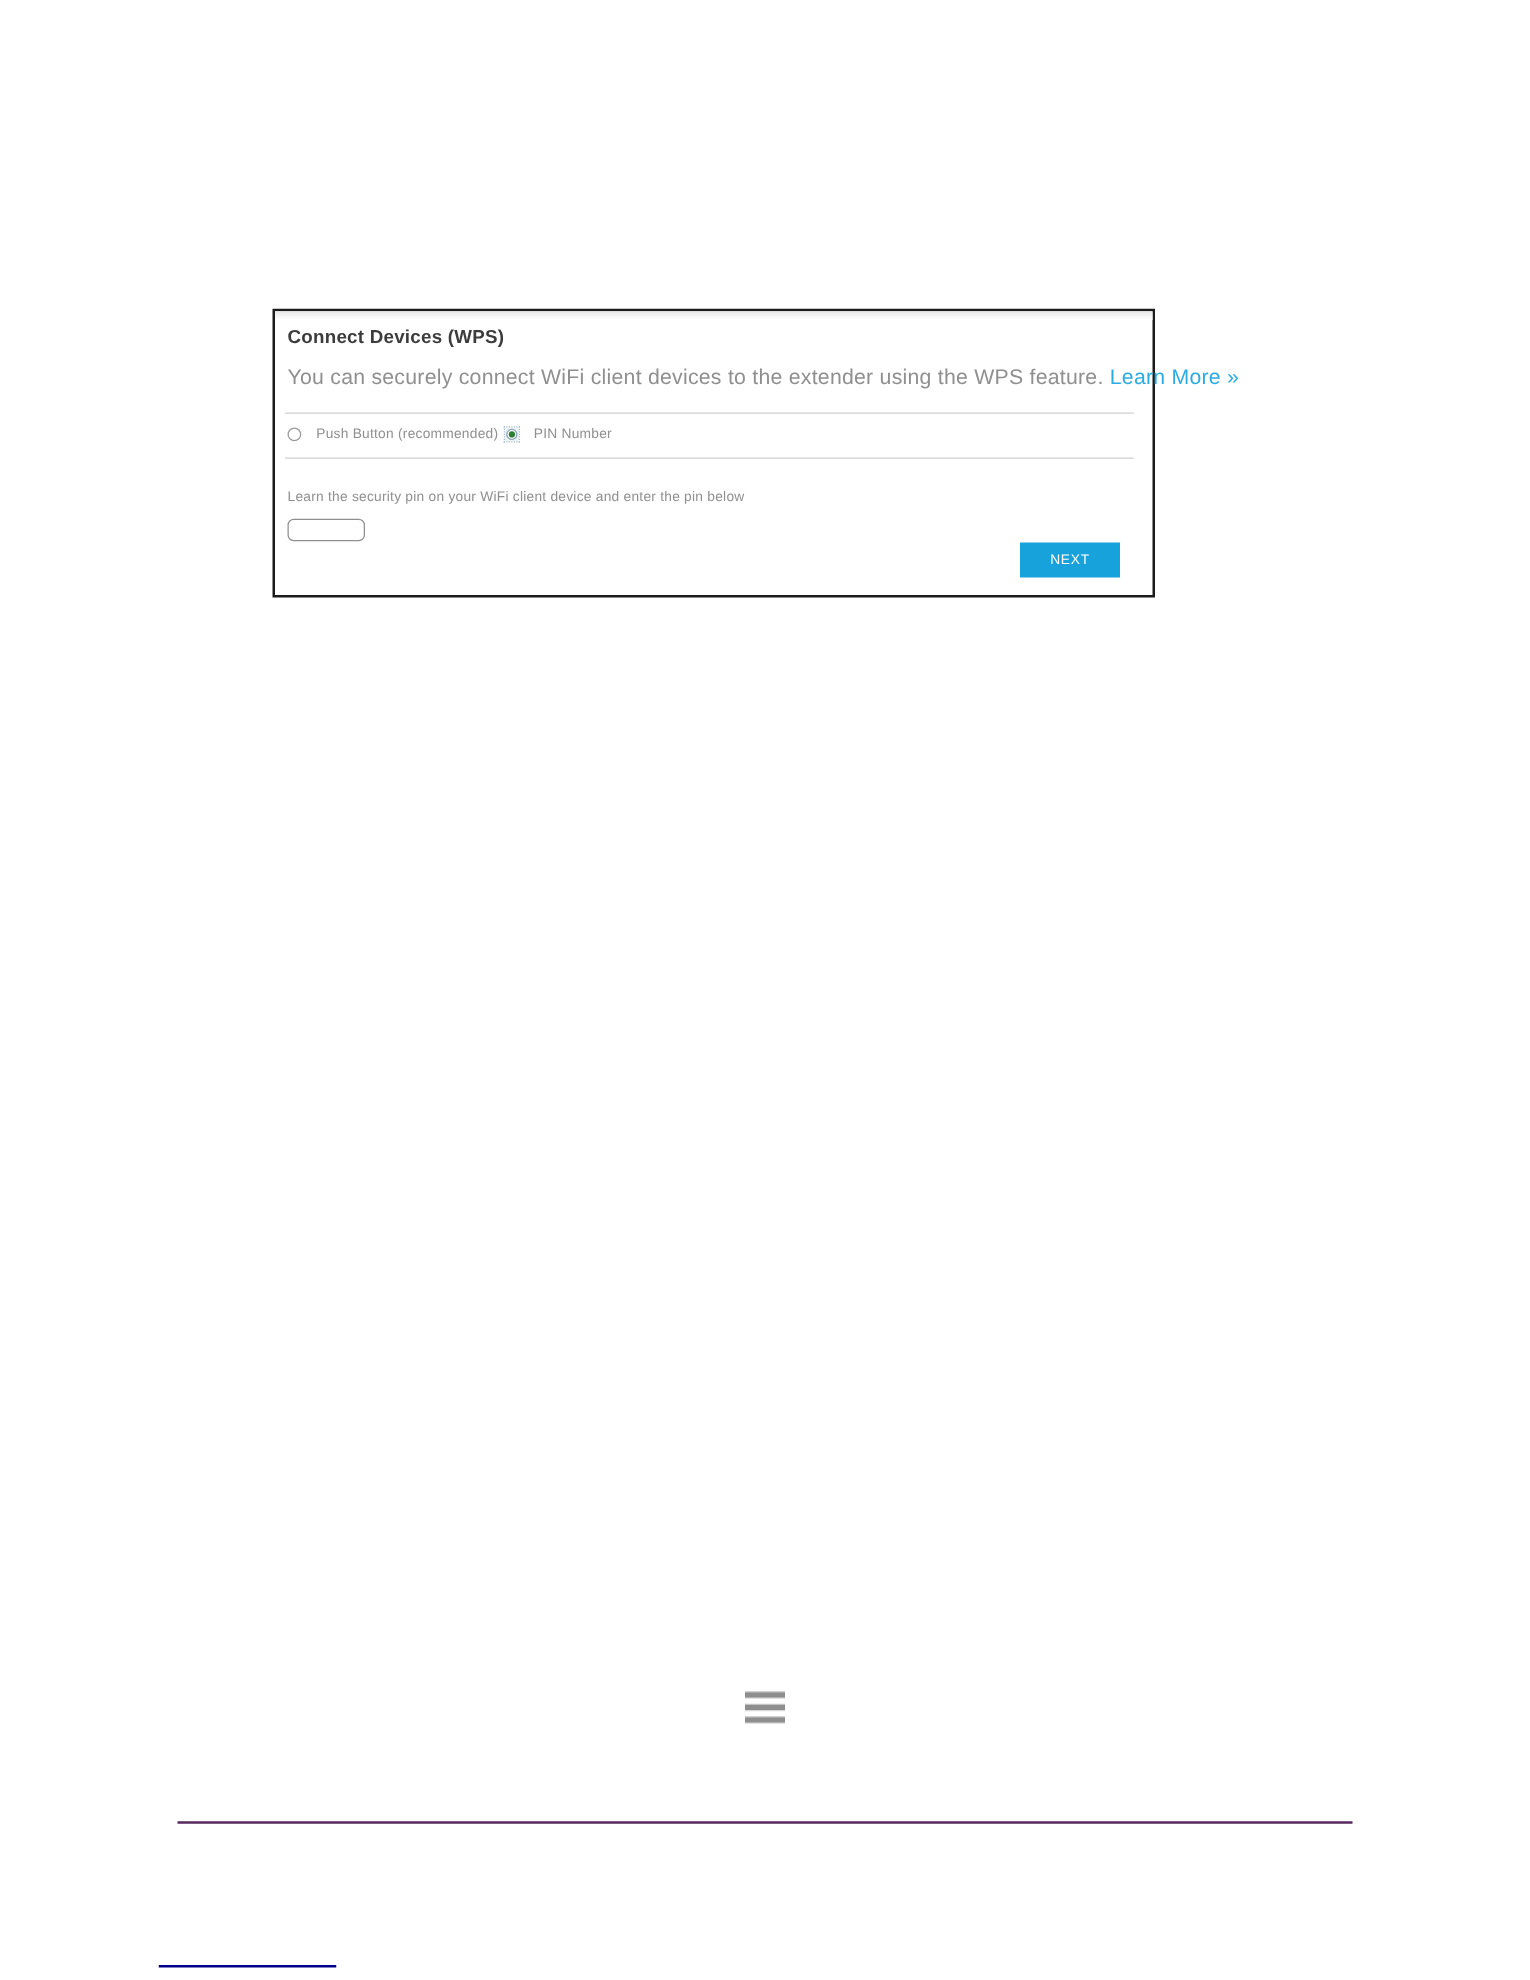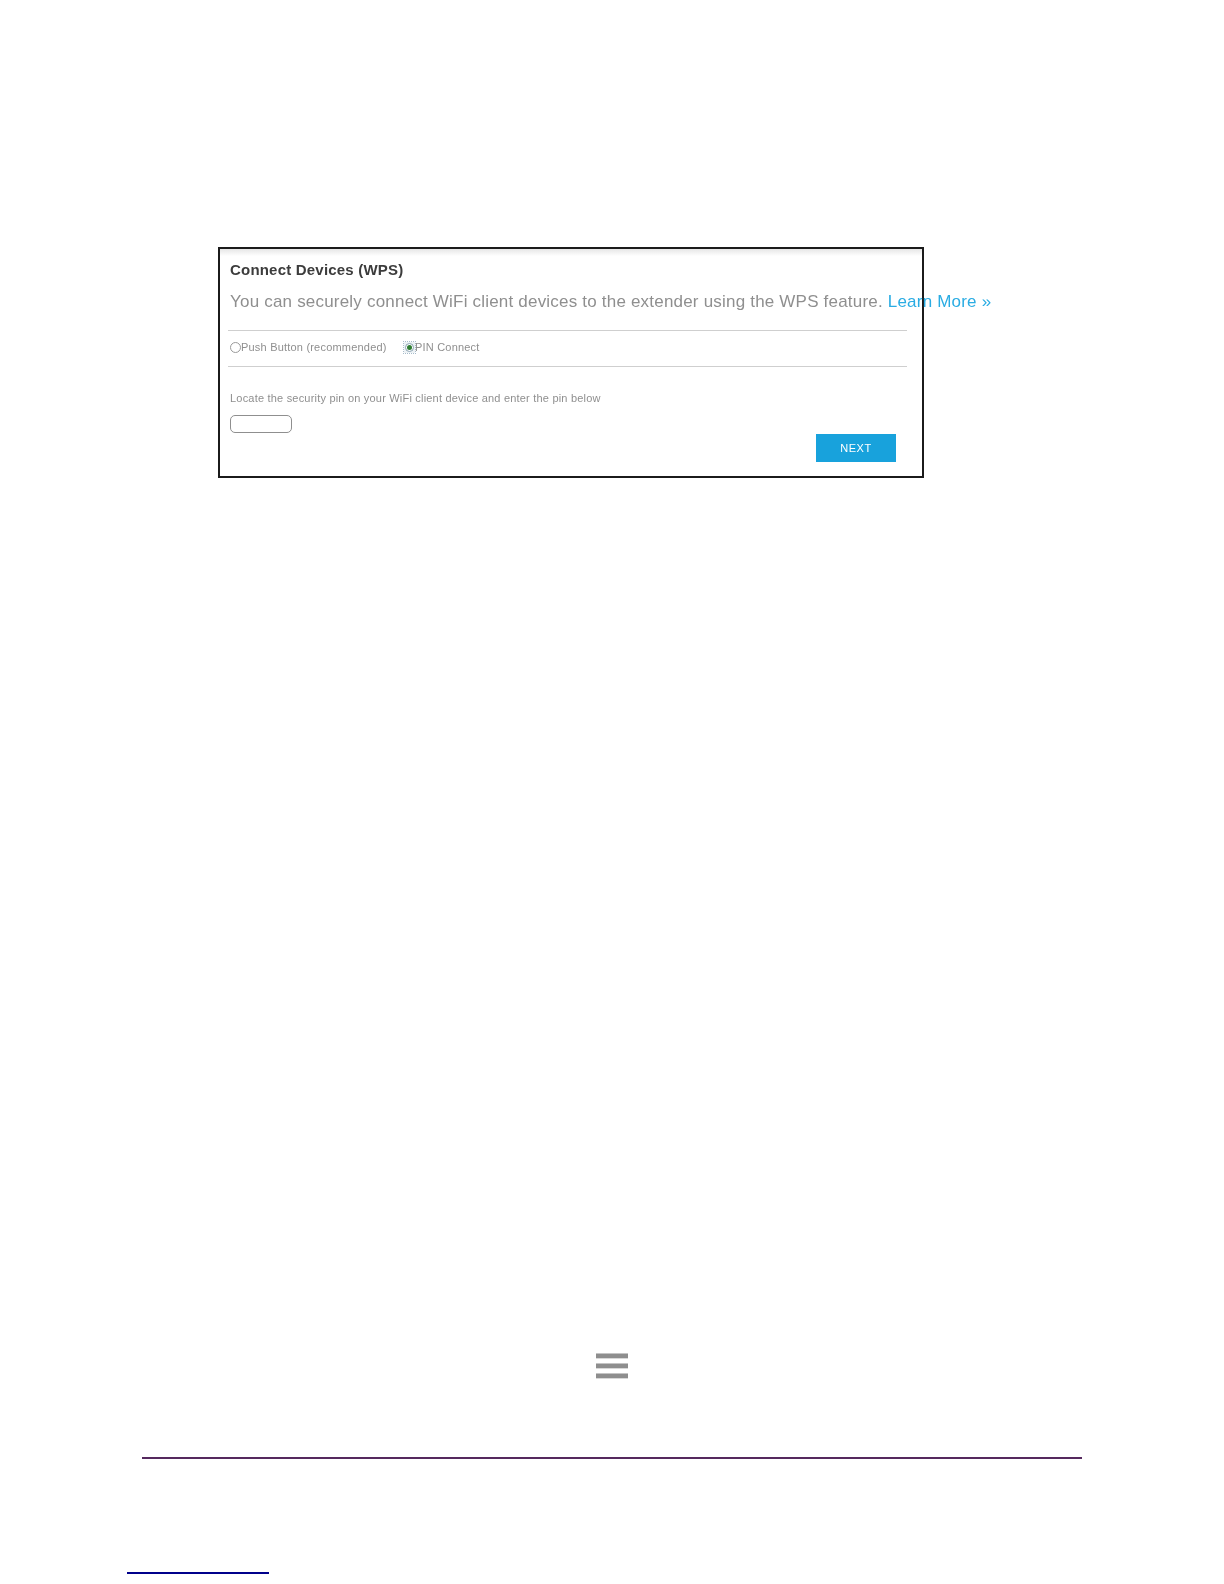--- a/index.html
+++ b/index.html
@@ -66,21 +66,21 @@
   }
   .sep1 { top: 81px; }
   .sep2 { top: 117px; }
 
   .option {
     position: absolute;
     top: 90px;
     height: 16px;
     display: flex;
     align-items: center;
-    gap: 0;
+    gap: 12px;
     font-size: 11px;
     color: #8f8f8f;
     letter-spacing: 0.2px;
     cursor: pointer;
   }
   .option1 { left: 10px; }
   .option2 { left: 184px; }
 
   .radio {
     width: 9px;
@@ -212,26 +212,26 @@
       <span class="radio"></span>
       <span>Push Button (recommended)</span>
     </div>
 
     <div class="option option2">
       <span class="radio-selected-wrap">
         <span class="radio-selected">
           <span class="radio-dot"></span>
         </span>
       </span>
-      <span>PIN Connect</span>
+      <span>PIN Number</span>
     </div>
 
     <div class="sep sep2"></div>
 
-    <div class="pin-instruction">Locate the security pin on your WiFi client device and enter the pin below</div>
+    <div class="pin-instruction">Learn the security pin on your WiFi client device and enter the pin below</div>
 
     <input class="pin-input" type="text" placeholder="" style="">
 
     <button class="next-button">NEXT</button>
   </div>
 
   <div class="hamburger">
     <div class="bar"></div>
     <div class="bar"></div>
     <div class="bar"></div>

